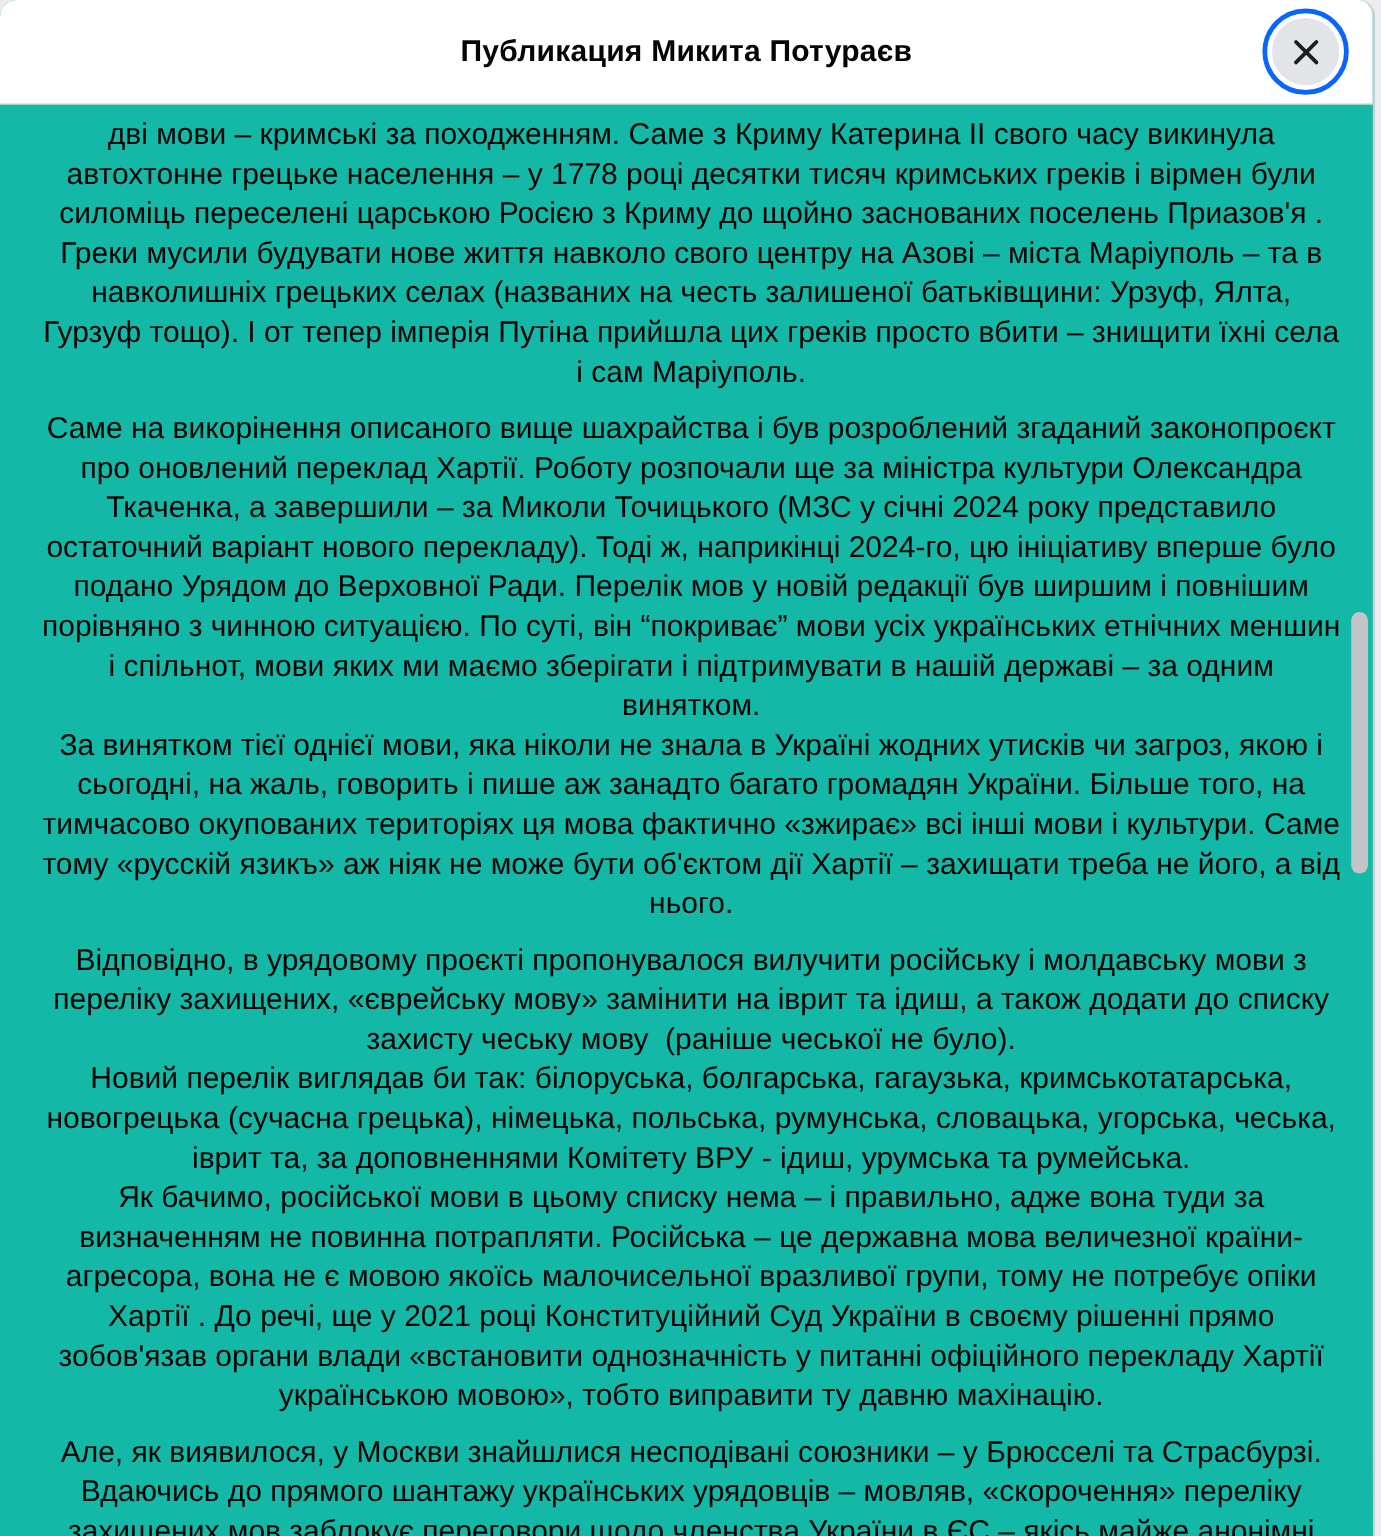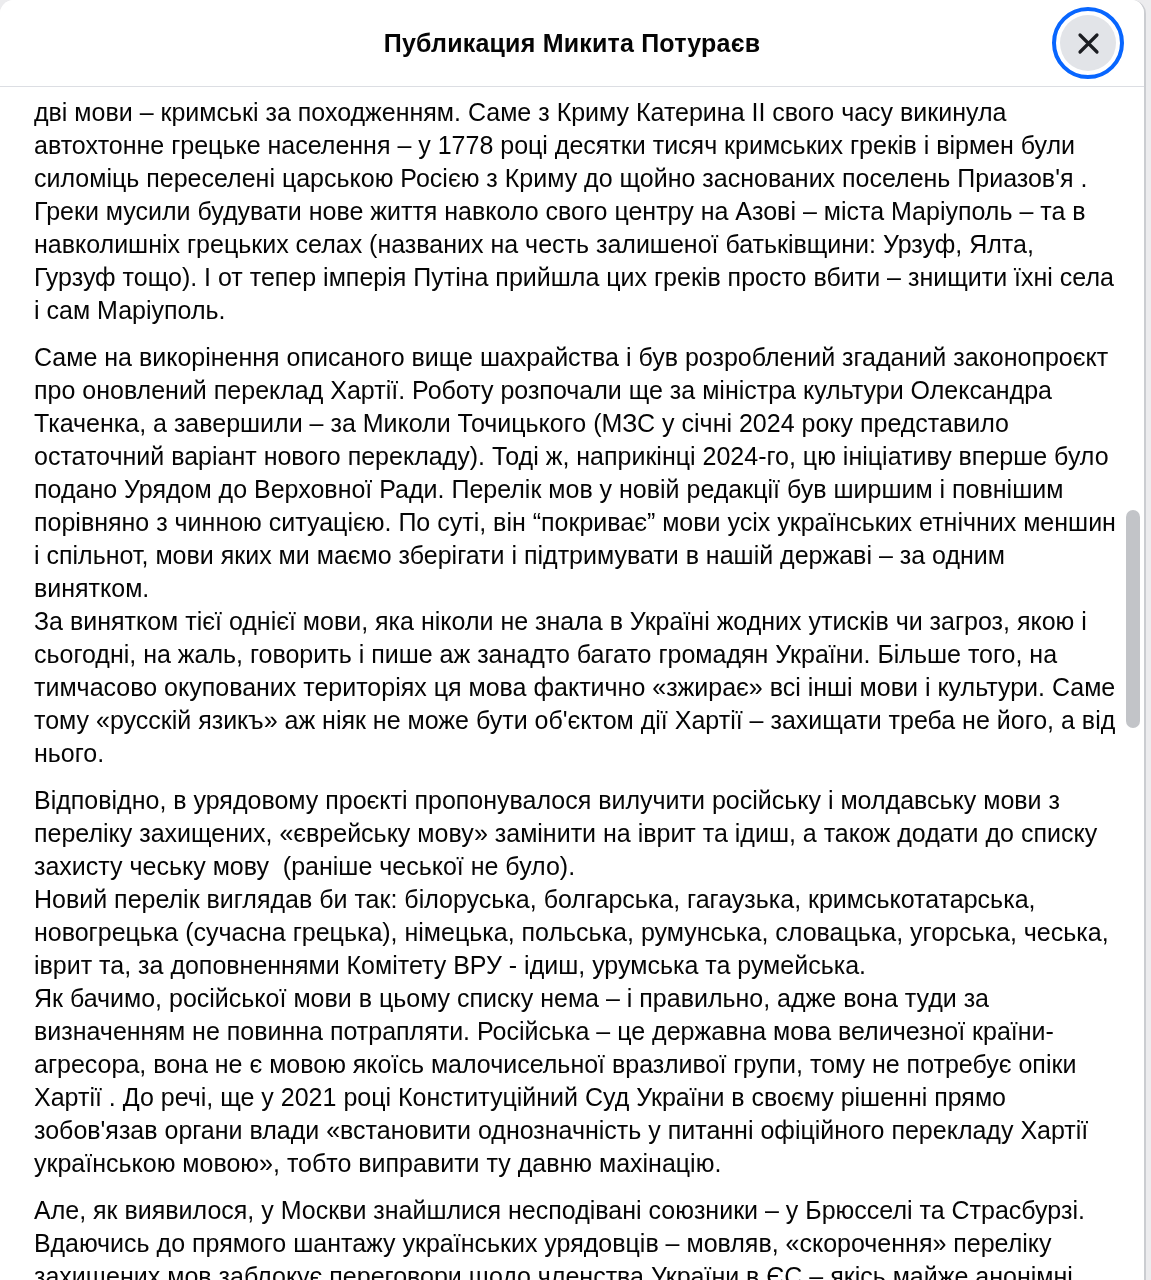--- a/index.html
+++ b/index.html
@@ -14,24 +14,25 @@
     background: var(--backdrop, #ececee);
     font-family: "Liberation Sans", "DejaVu Sans", sans-serif;
   }
   .modal {
     position: absolute;
     top: 0;
     left: 0;
     width: 1146px;
     height: 1280px;
     box-sizing: border-box;
-    background: #ffffff;
+    background: #14b8a6;
     border-right: 2px solid #cbcdd1;
     border-radius: 14px 14px 0 0;
     overflow: hidden;
+    text-align: center;
   }
   .dialog-header {
     position: relative;
     height: 87px;
     box-sizing: border-box;
     border-bottom: 1px solid var(--header-border, #dcdee3);
     display: flex;
     align-items: center;
     justify-content: center;
     background: #ffffff;

